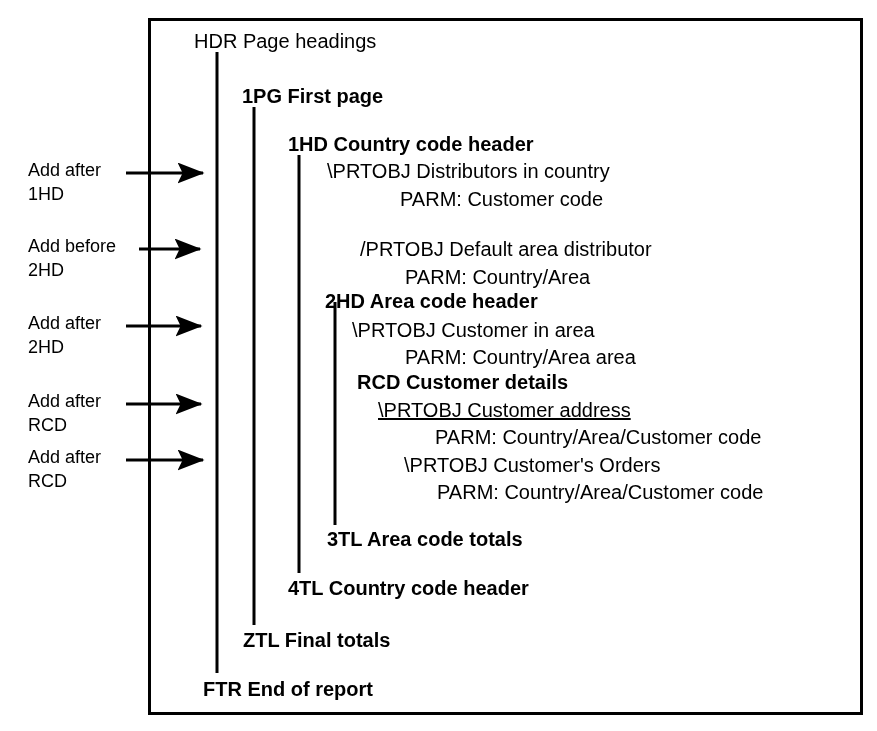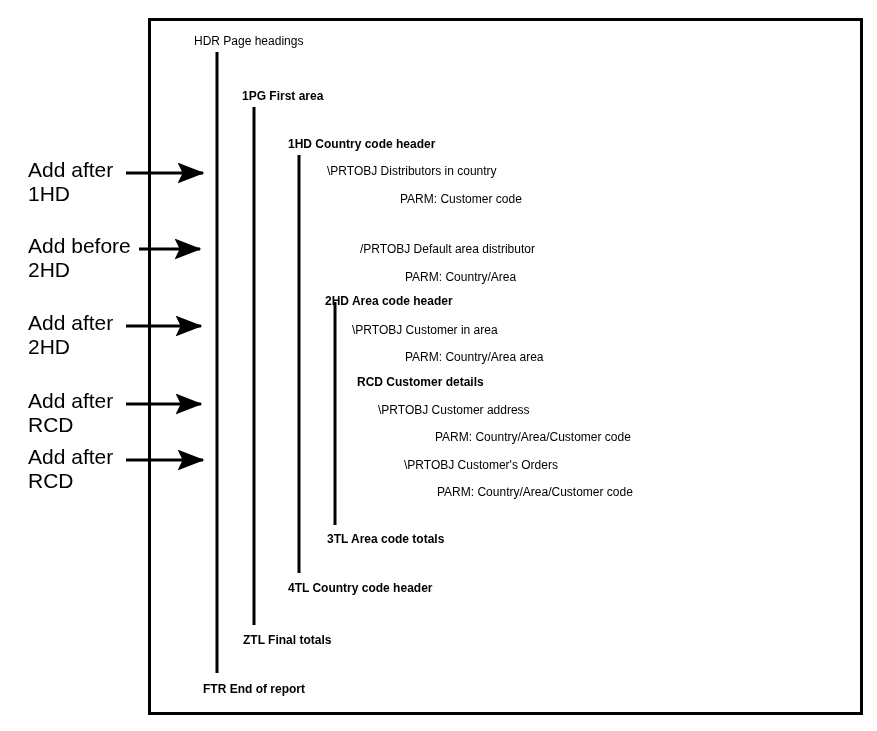--- a/index.html
+++ b/index.html
@@ -28,29 +28,29 @@
   #vector-layer {
     position: absolute;
     left: 0;
     top: 0;
     width: 877px;
     height: 731px;
     pointer-events: none;
   }
   .ann-text {
     position: absolute;
-    font-size: 21px;
+    font-size: 18px;
     line-height: 24px;
     font-weight: normal;
     white-space: pre;
     letter-spacing: 0px;
   }
   .struct-line {
     position: absolute;
-    font-size: 12px;
+    font-size: 20px;
     line-height: 23px;
     white-space: pre;
     text-align: right;
   }
   .struct-line.bold {
     font-weight: bold;
   }
   .struct-line.plain {
     font-weight: normal;
   }
@@ -86,31 +86,31 @@
   <div id="annotation-layer">
       <div class="ann-text" style="left: 28px; top: 158px;"><div>Add after</div><div>1HD</div></div>
       <div class="ann-text" style="left: 28px; top: 234px;"><div>Add before</div><div>2HD</div></div>
       <div class="ann-text" style="left: 28px; top: 311px;"><div>Add after</div><div>2HD</div></div>
       <div class="ann-text" style="left: 28px; top: 389px;"><div>Add after</div><div>RCD</div></div>
       <div class="ann-text" style="left: 28px; top: 445px;"><div>Add after</div><div>RCD</div></div>
     </div>
 
   <div id="structure-layer">
       <div class="struct-line plain" style="left: 194px; top: 30px;">HDR Page headings</div>
-      <div class="struct-line bold" style="left: 242px; top: 85px;">1PG First area</div>
+      <div class="struct-line bold" style="left: 242px; top: 85px;">1PG First page</div>
       <div class="struct-line bold" style="left: 288px; top: 133px;">1HD Country code header</div>
       <div class="struct-line plain" style="left: 327px; top: 160px;">\PRTOBJ Distributors in country</div>
       <div class="struct-line plain" style="left: 400px; top: 188px;">PARM: Customer code</div>
       <div class="struct-line plain" style="left: 360px; top: 238px;">/PRTOBJ Default area distributor</div>
       <div class="struct-line plain" style="left: 405px; top: 266px;">PARM: Country/Area</div>
       <div class="struct-line bold" style="left: 325px; top: 290px;">2HD Area code header</div>
       <div class="struct-line plain" style="left: 352px; top: 319px;">\PRTOBJ Customer in area</div>
       <div class="struct-line plain" style="left: 405px; top: 346px;">PARM: Country/Area area</div>
       <div class="struct-line bold" style="left: 357px; top: 371px;">RCD Customer details</div>
-      <div class="struct-line plain" style="left: 378px; top: 399px;">\PRTOBJ Customer address</div>
+      <div class="struct-line plain" style="left: 378px; top: 399px; text-decoration: underline;">\PRTOBJ Customer address</div>
       <div class="struct-line plain" style="left: 435px; top: 426px;">PARM: Country/Area/Customer code</div>
       <div class="struct-line plain" style="left: 404px; top: 454px;">\PRTOBJ Customer's Orders</div>
       <div class="struct-line plain" style="left: 437px; top: 481px;">PARM: Country/Area/Customer code</div>
       <div class="struct-line bold" style="left: 327px; top: 528px;">3TL Area code totals</div>
       <div class="struct-line bold" style="left: 288px; top: 577px;">4TL Country code header</div>
       <div class="struct-line bold" style="left: 243px; top: 629px;">ZTL Final totals</div>
       <div class="struct-line bold" style="left: 197px; top: 678px; margin-left: 6px;">FTR End of report</div>
     </div>
 
 </div>

